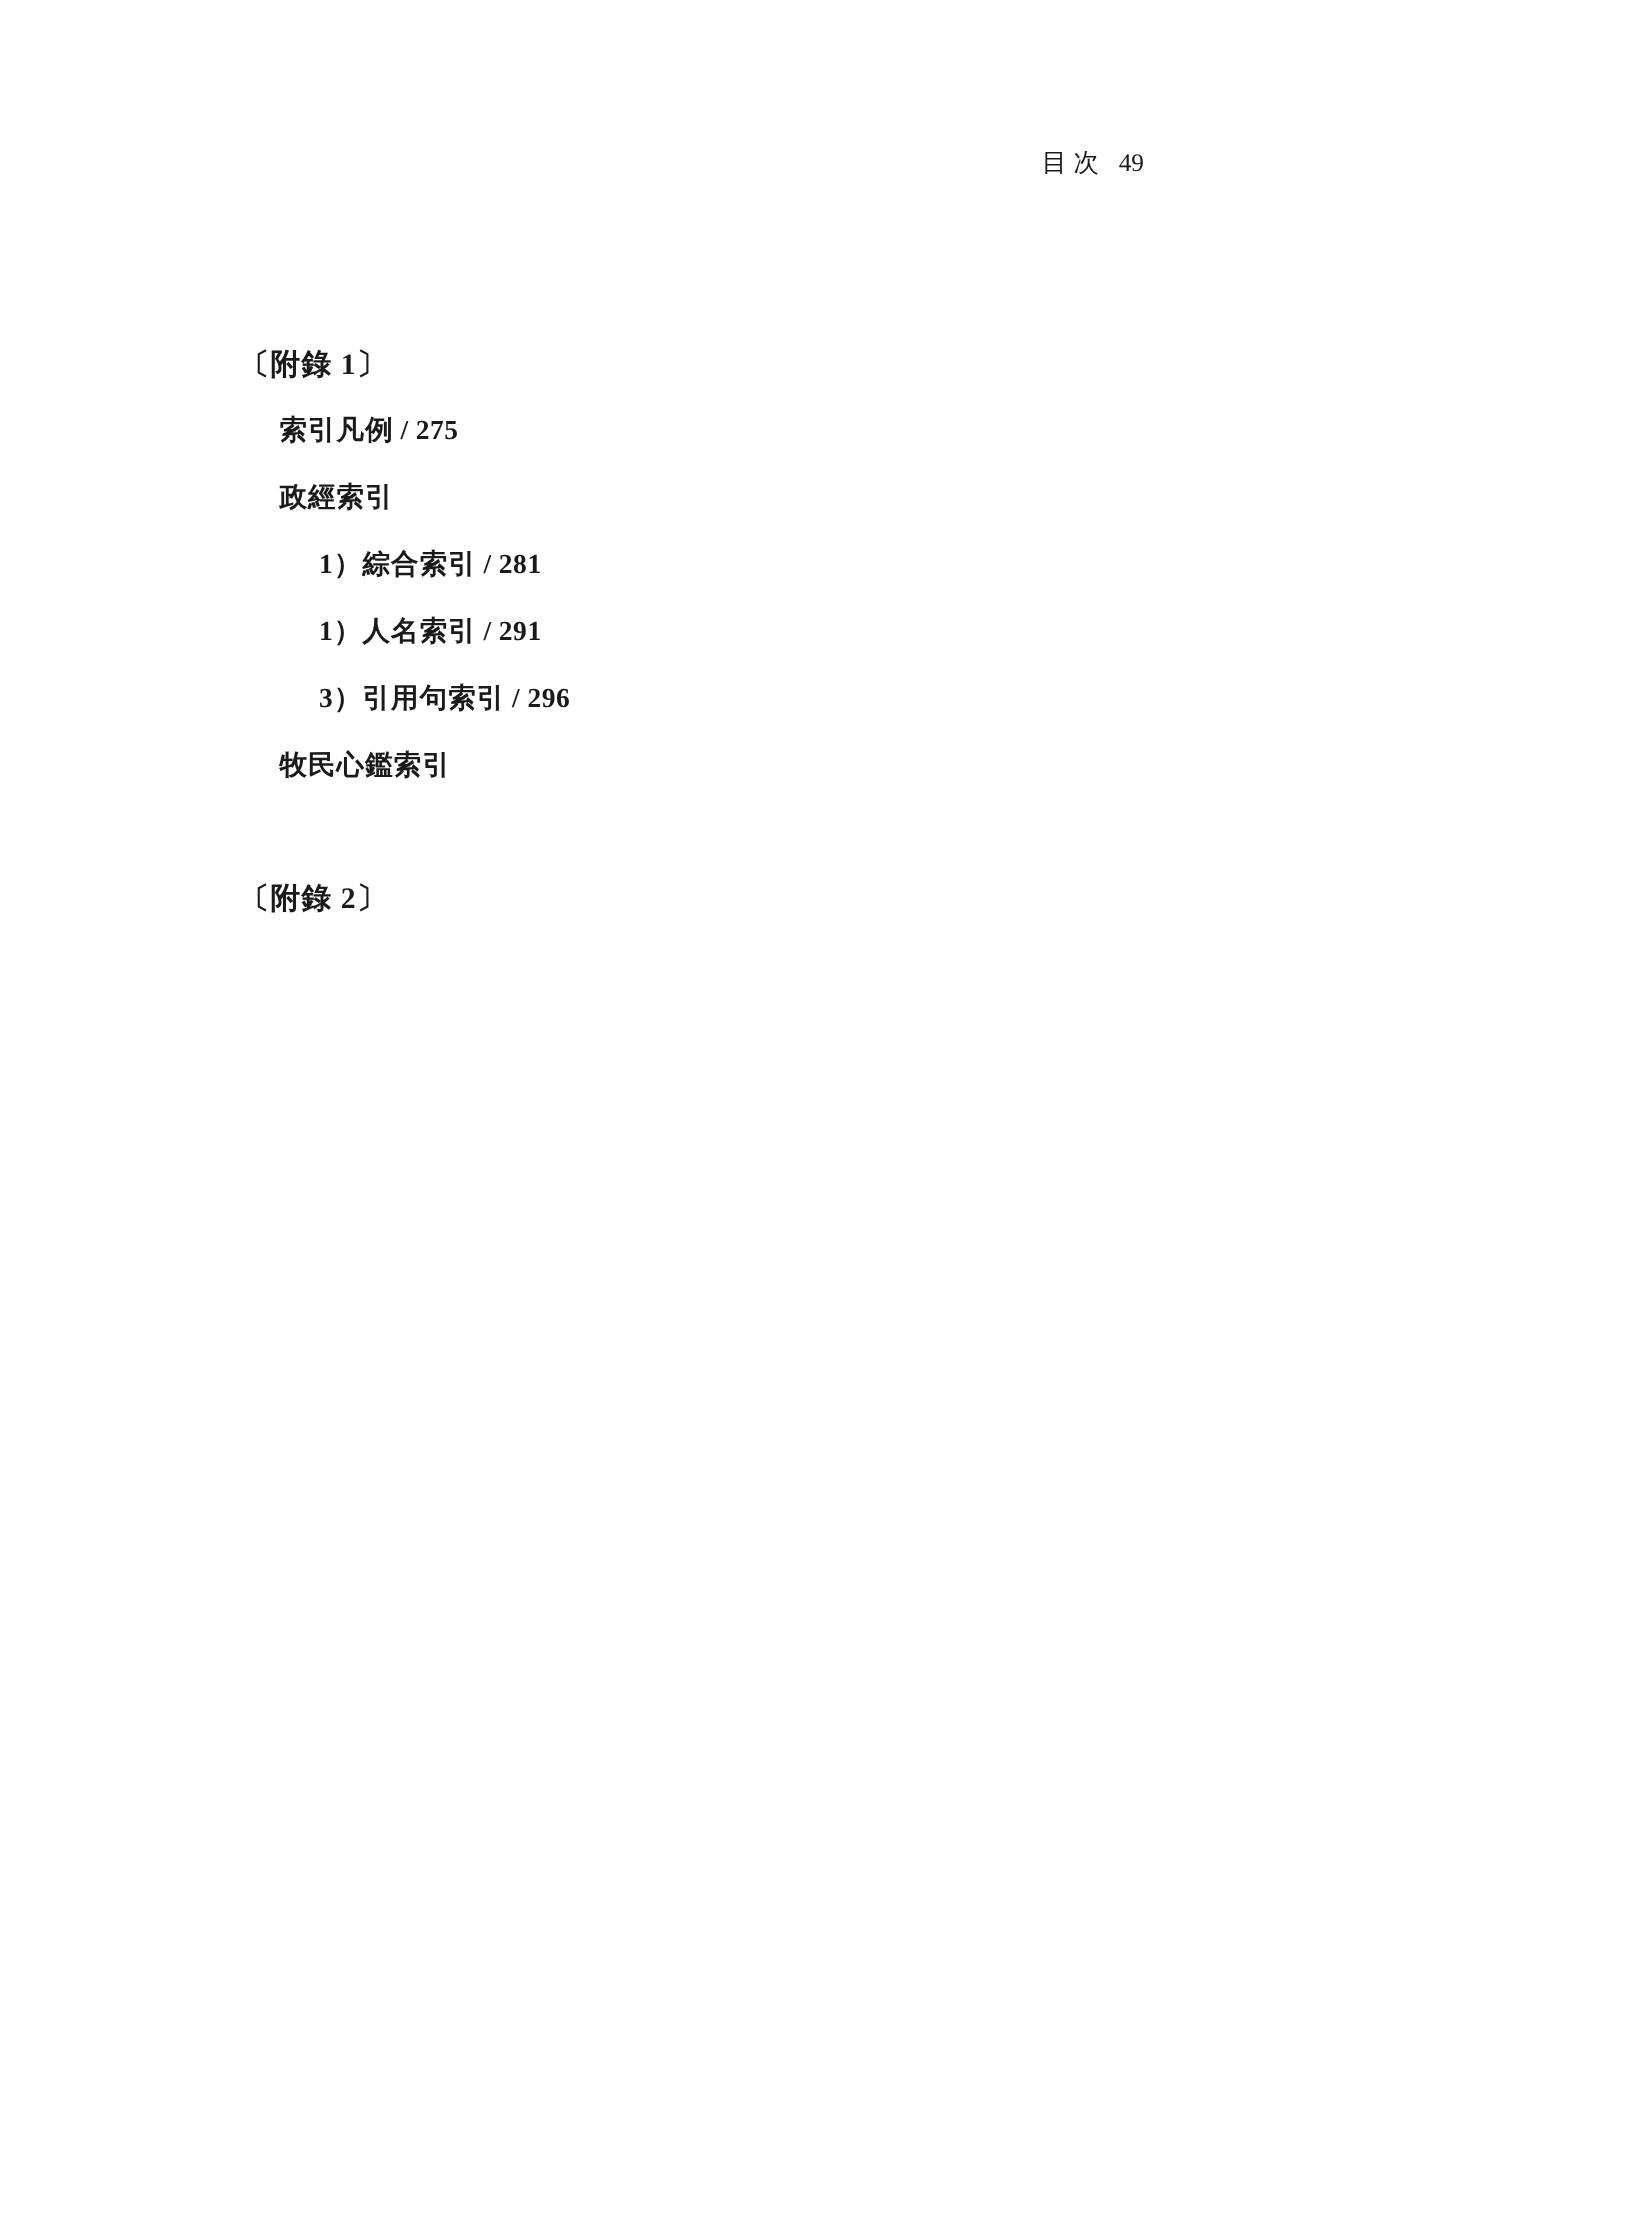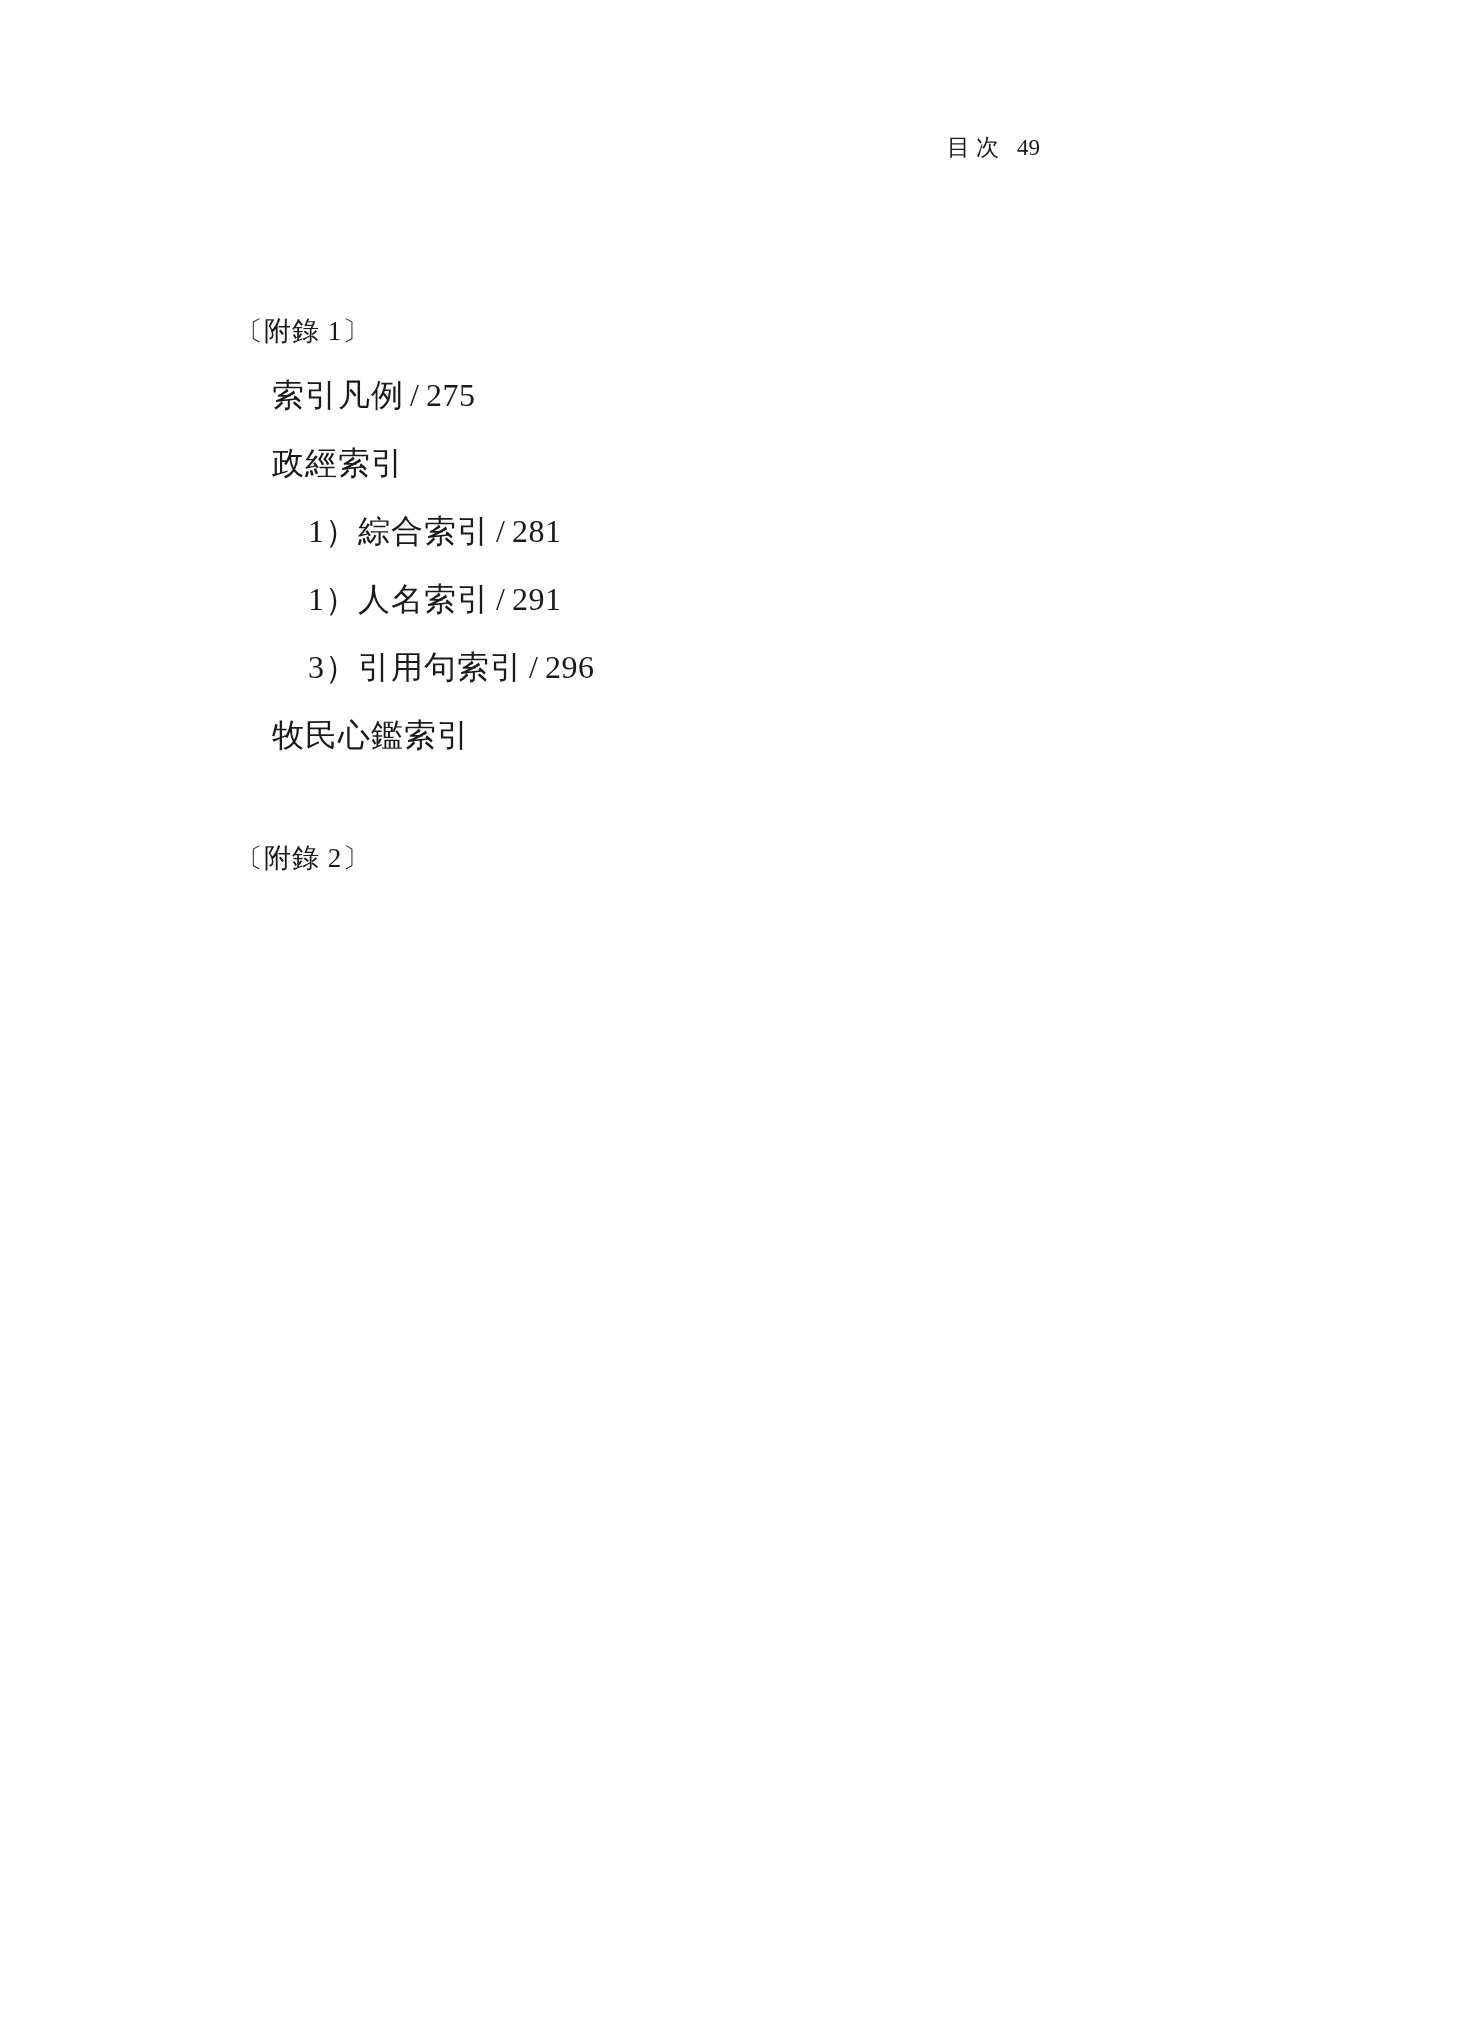--- a/index.html
+++ b/index.html
@@ -30,38 +30,39 @@
     letter-spacing: 6px;
   }
   .running-head .rh-page {
     margin-left: 12px;
     letter-spacing: 0;
   }
 
   
   .body-block {
     position: absolute;
-    left: 236px;
+    left: 218px;
     top: 318px;
     width: 1060px;
+    font-weight: bold;
   }
 
   .section {
     margin-bottom: 0;
   }
 
   .section-title {
     font-size: 27px;
     line-height: 1.0;
     margin: 0 0 34px 0;
     letter-spacing: 1px;
   }
 
   .entry {
-    font-size: 32px;
+    font-size: 25px;
     line-height: 1.0;
     margin: 0 0 36px 0;
     letter-spacing: 1px;
   }
 
   .lvl1 { padding-left: 36px; }
   .lvl2 { padding-left: 72px; }
 
   .sep {
     padding: 0 6px;

